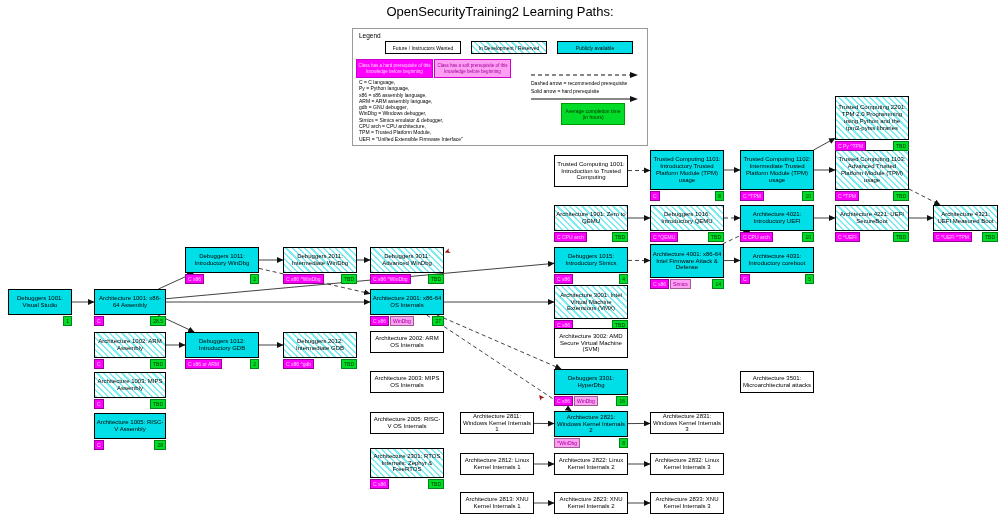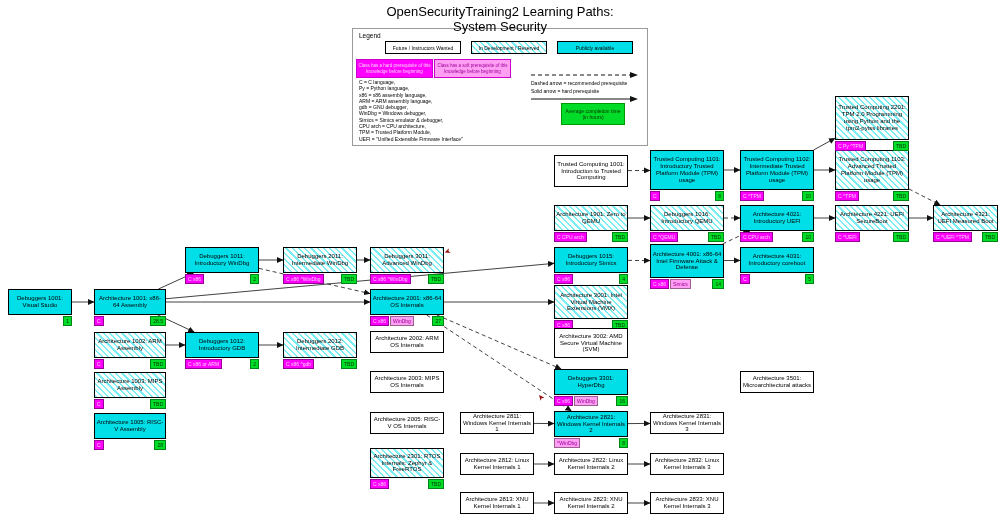--- a/index.html
+++ b/index.html
@@ -83,21 +83,20 @@
       <line x1="724" y1="260.5888888888889" x2="740" y2="260.4111111111111" stroke="#111" stroke-width="0.8" marker-end="url(#arr)"></line>
       <line x1="534" y1="423.3936170212766" x2="554" y2="423.6063829787234" stroke="#111" stroke-width="0.8" marker-end="url(#arr)"></line>
       <line x1="628" y1="423.6145833333333" x2="650" y2="423.3854166666667" stroke="#111" stroke-width="0.8" marker-end="url(#arr)"></line>
       <line x1="534" y1="464" x2="554" y2="464" stroke="#111" stroke-width="0.8" marker-end="url(#arr)"></line>
       <line x1="628" y1="464" x2="650" y2="464" stroke="#111" stroke-width="0.8" marker-end="url(#arr)"></line>
       <line x1="534" y1="503" x2="554" y2="503" stroke="#111" stroke-width="0.8" marker-end="url(#arr)"></line>
       <line x1="628" y1="503" x2="650" y2="503" stroke="#111" stroke-width="0.8" marker-end="url(#arr)"></line>
     </svg>
 
   <div class="title title-l1">OpenSecurityTraining2 Learning Paths:</div>
-  <div class="title title-l2">System Security</div>
 
   <div class="legend">
     <div class="legend-title">Legend</div>
     <div class="lg-sample future">Future / Instructors Wanted</div>
     <div class="lg-sample dev">In Development / Reserved</div>
     <div class="lg-sample public">Publicly available</div>
     <div class="lg-prereq hard">Class has a hard prerequisite of this knowledge before beginning</div>
     <div class="lg-prereq soft">Class has a soft prerequisite of this knowledge before beginning</div>
 
     <svg class="lg-arrow" style="top:42px" width="108" height="8">

